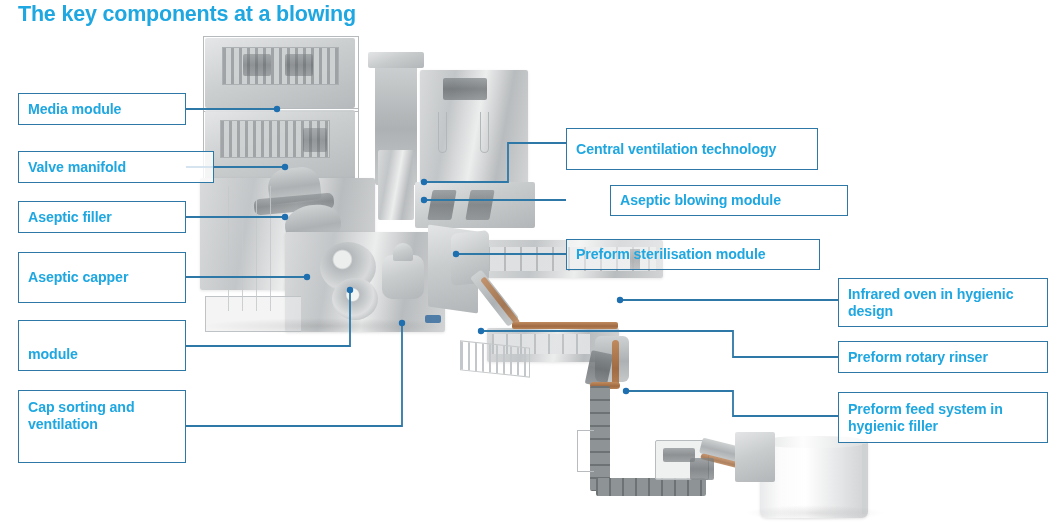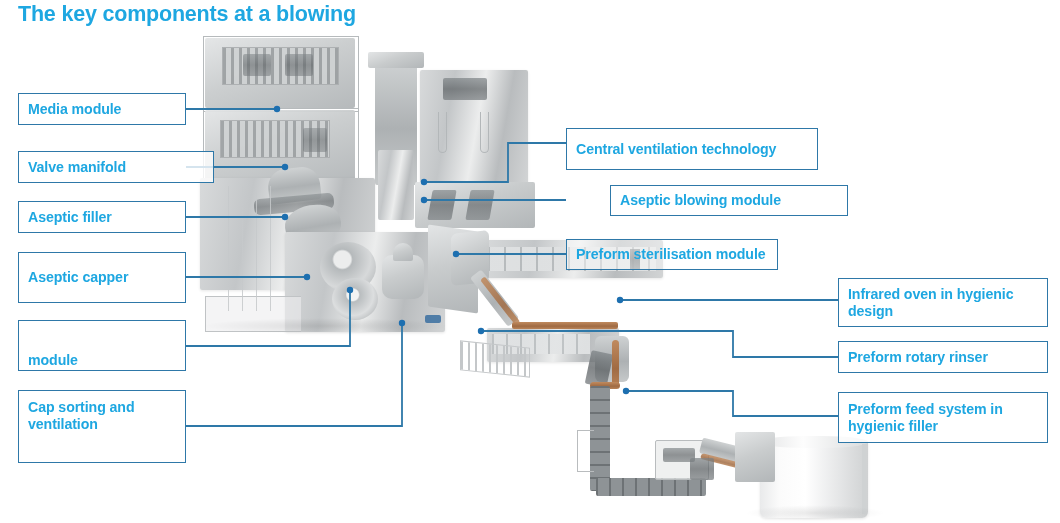--- a/index.html
+++ b/index.html
@@ -214,21 +214,21 @@
   </div>
 
   <div class="callout" style="left:18px;top:201px;width:168px;height:32px;">
     <span class="lbl">Aseptic filler</span>
   </div>
 
   <div class="callout" style="left:18px;top:252px;width:168px;height:51px;">
     <span class="lbl">Aseptic capper</span>
   </div>
 
-  <div class="callout" style="left:18px;top:320px;width:168px;height:51px;align-items:flex-end;padding-bottom:1px;">
+  <div class="callout" style="left:18px;top:320px;width:168px;height:51px;align-items:flex-end;padding-bottom:7px;">
     <div>
       <span class="lbl ghost"></span>
       <span class="lbl">module</span>
     </div>
   </div>
 
   <div class="callout" style="left:18px;top:390px;width:168px;height:73px;align-items:flex-start;padding-top:8px;">
     <div>
       <span class="lbl">Cap sorting and</span>
       <span class="lbl">ventilation</span>
@@ -236,21 +236,21 @@
   </div>
 
   <div class="callout" style="left:566px;top:128px;width:252px;height:42px;">
     <span class="lbl">Central ventilation technology</span>
   </div>
 
   <div class="callout" style="left:566px;top:185px;width:238px;height:31px;margin-left:44px;">
     <span class="lbl">Aseptic blowing module</span>
   </div>
 
-  <div class="callout translucent" style="left:566px;top:239px;width:212px;height:31px;">
+  <div class="callout translucent" style="left:566px;top:239px;width:254px;height:31px;">
     <span class="lbl">Preform sterilisation module</span>
   </div>
 
   <div class="callout" style="left:838px;top:278px;width:210px;height:49px;">
     <div>
       <span class="lbl">Infrared oven in hygienic</span>
       <span class="lbl">design</span>
     </div>
   </div>
 

